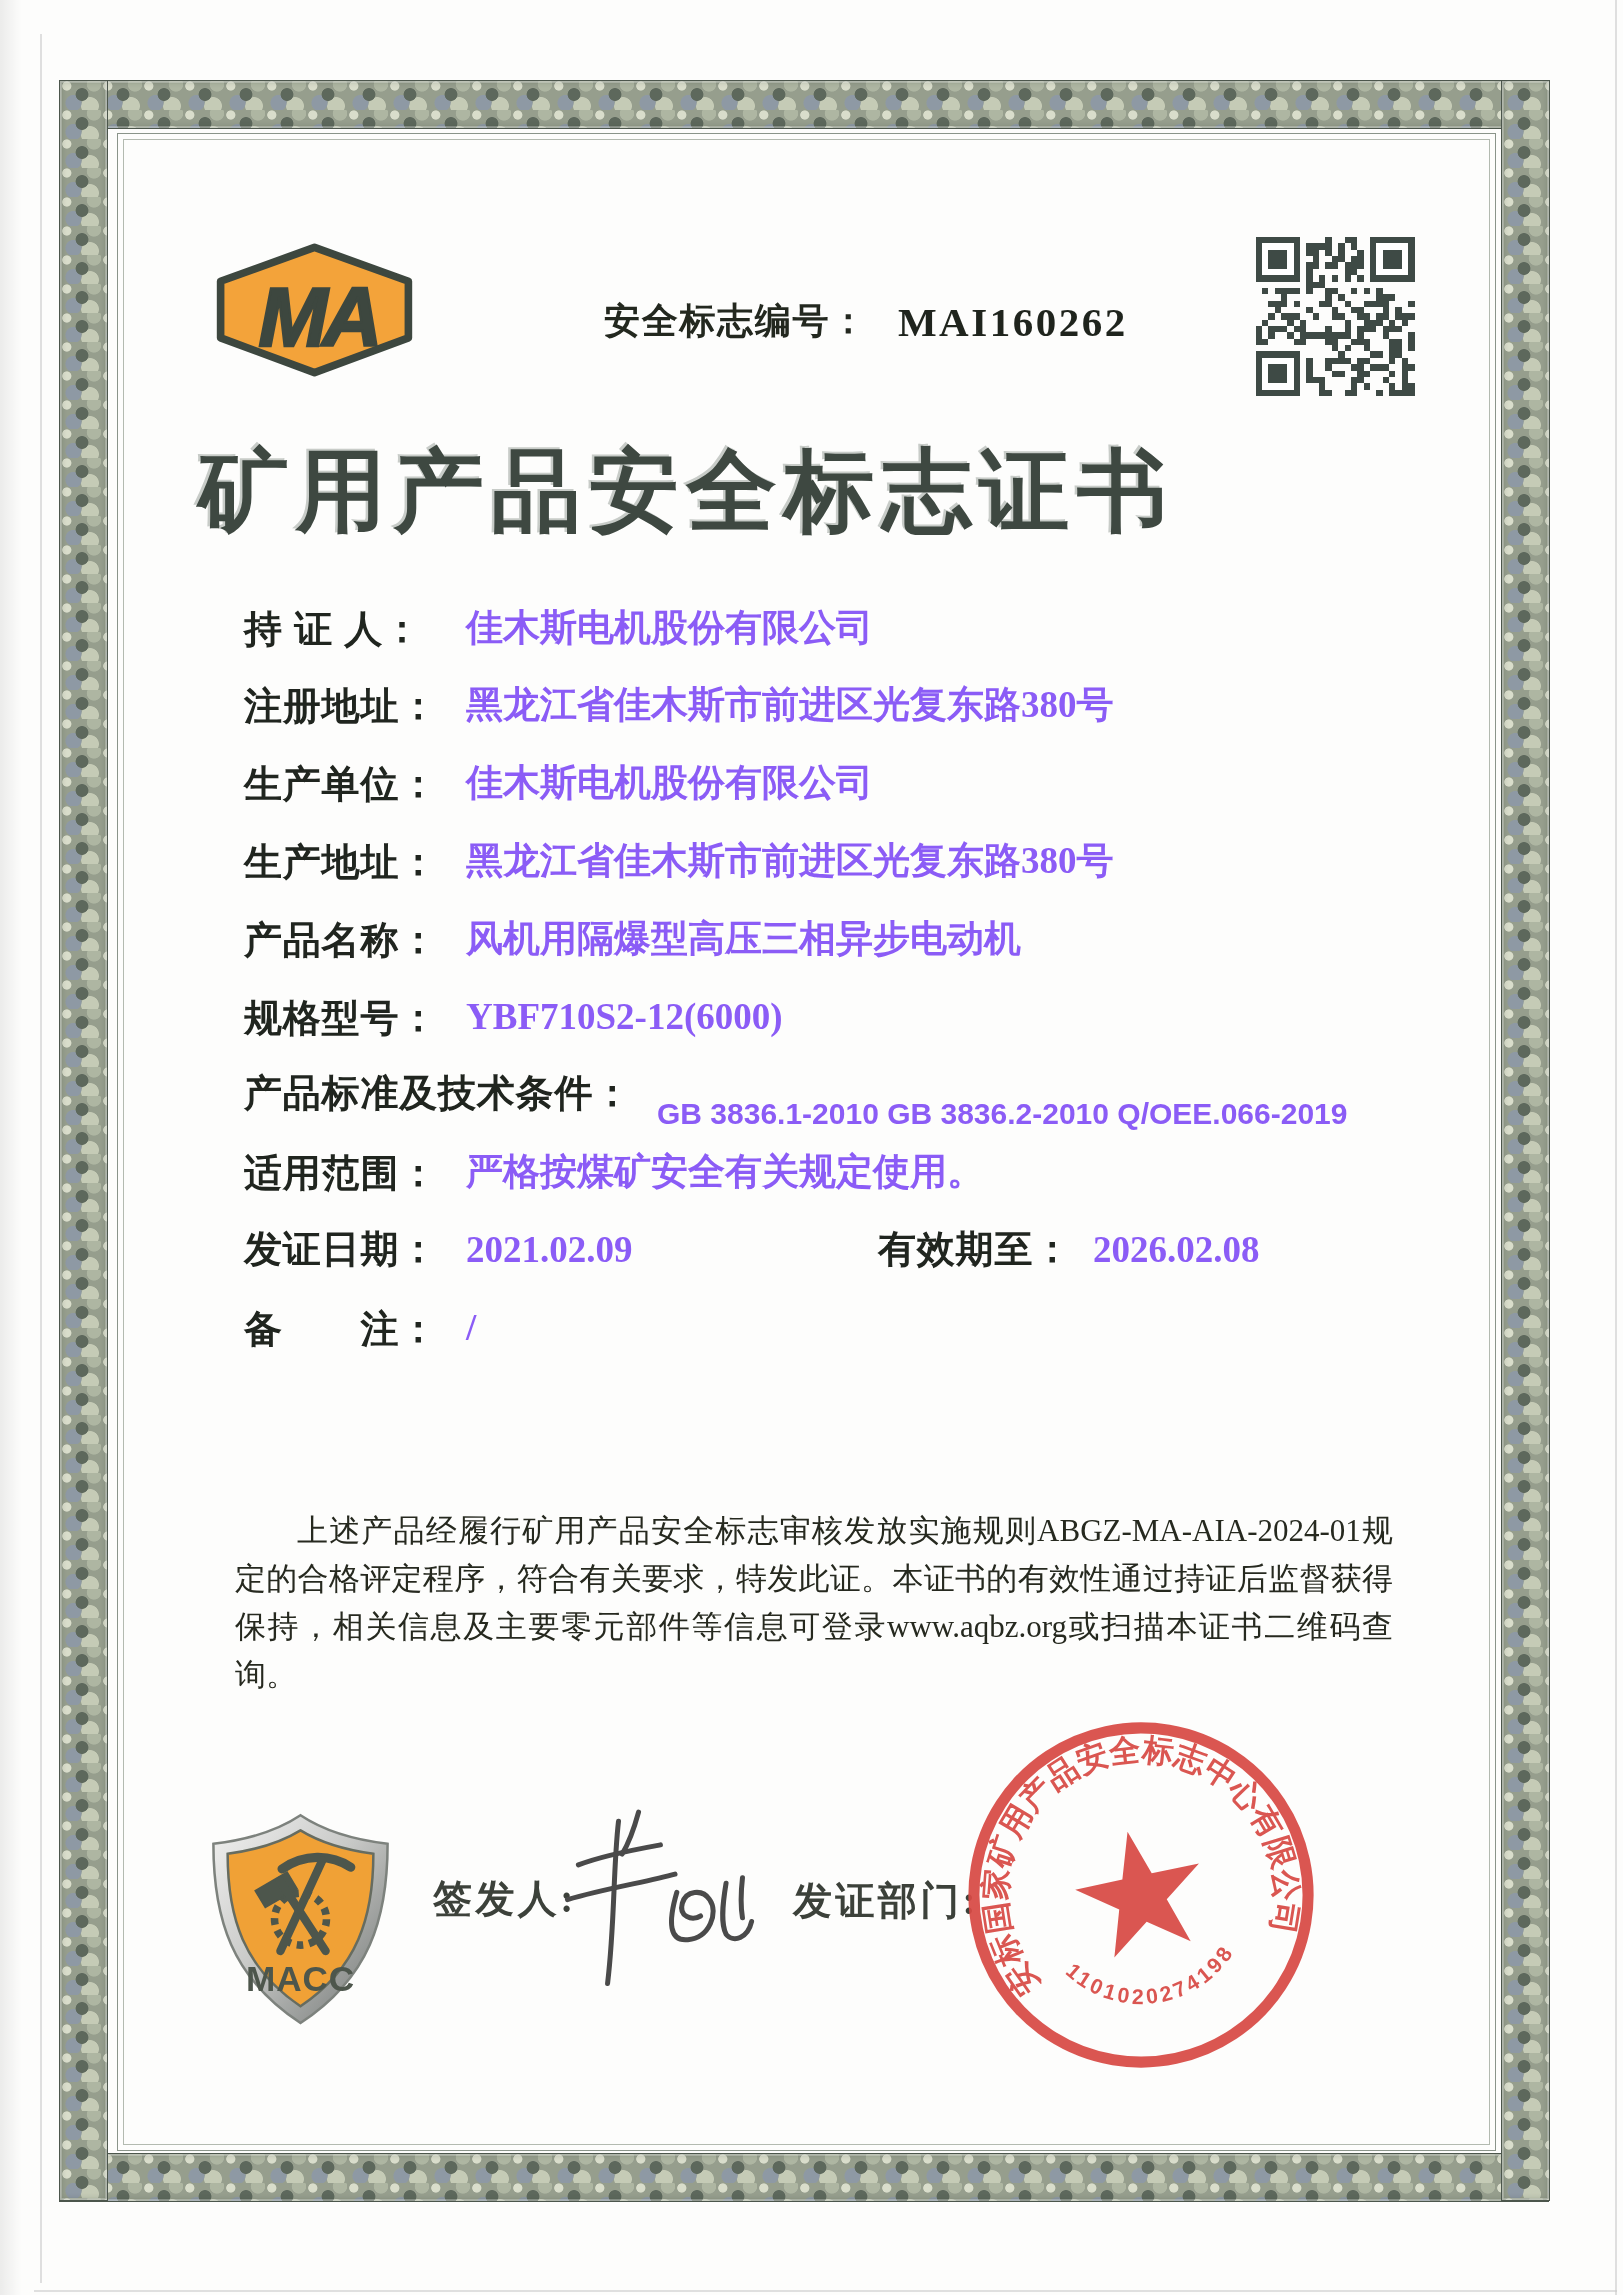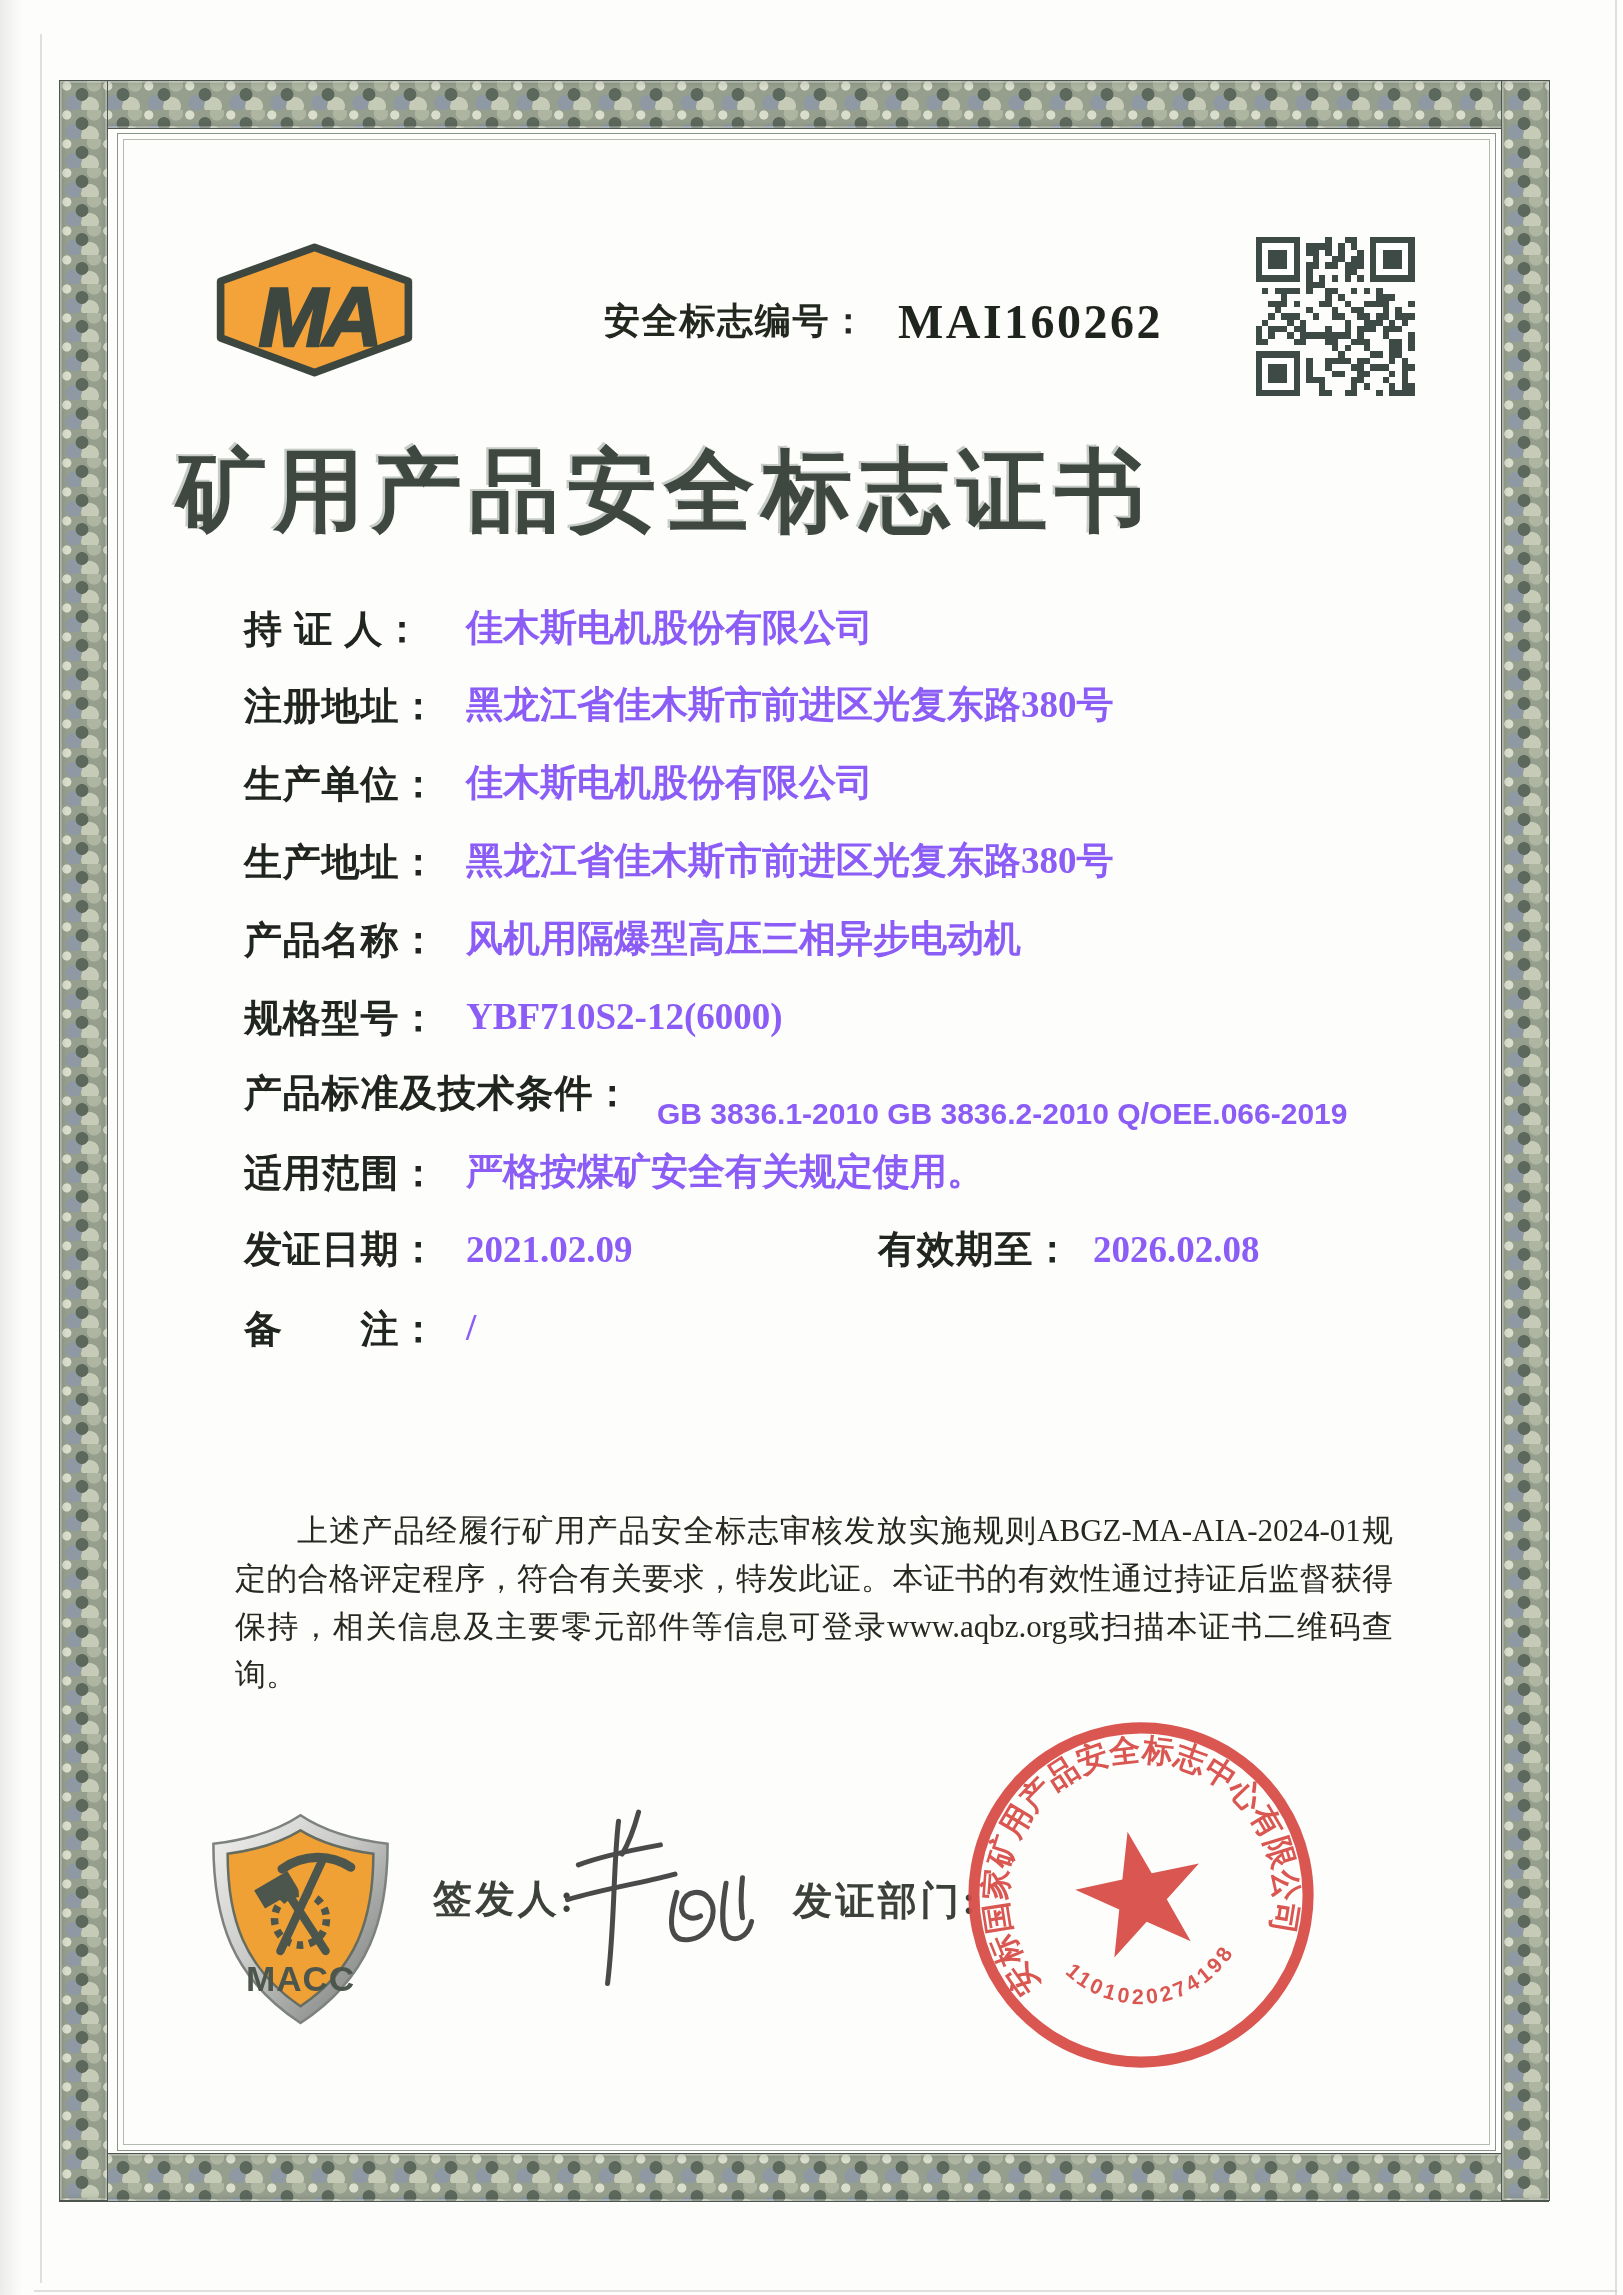--- a/index.html
+++ b/index.html
@@ -31,26 +31,26 @@
   
   .frame-a{position:absolute;left:117px;top:133px;width:1377px;height:2016px;
            border:1.3px solid #8a948a;}
   .frame-b{position:absolute;left:123px;top:139px;width:1365px;height:2004px;
            border:0.8px solid #b3bab0;}
 
   
   .ma-logo{position:absolute;left:213px;top:243px;width:203px;height:134px;}
   .mark-line{position:absolute;left:604px;top:298px;height:47px;display:flex;align-items:center;gap:30px;}
   .mark-label{font-size:36px;font-weight:bold;color:#23281f;letter-spacing:1.7px;}
-  .mark-number{font-size:48px;font-weight:600;color:#1f241d;letter-spacing:2.5px;}
+  .mark-number{font-size:41px;font-weight:600;color:#1f241d;letter-spacing:2.5px;}
   .qr{position:absolute;left:1253px;top:237px;width:164px;height:159px;}
 
   .title{position:absolute;left:0;top:431px;width:1329px;margin:0;text-align:center;
          font-size:90px;font-weight:bold;color:#3e4841;letter-spacing:7.6px;
-         text-shadow:-2.5px -2.5px 0 rgba(135,145,138,.45);}
+         text-shadow:-2.5px -2.5px 0 rgba(135,145,138,.45);padding-left:22px;}
 
   
   .row{position:absolute;left:244px;height:47px;display:flex;align-items:center;white-space:nowrap;}
   .flabel{font-family:"Liberation Sans", sans-serif;font-size:38px;font-weight:bold;color:#20251f;
           letter-spacing:0.8px;}
   .fvalue{font-size:37px;font-weight:bold;color:#8b5cf6;margin-left:0;}
   .vpos{position:absolute;left:222px;top:0;height:47px;display:flex;align-items:center;}
   .row .inner{position:relative;height:47px;display:flex;align-items:flex-start;}
   .compact{font-family:"Liberation Sans", sans-serif;font-size:30px;font-weight:bold;letter-spacing:0;margin-top:40px;}
   .lbl2{position:absolute;left:634px;}

